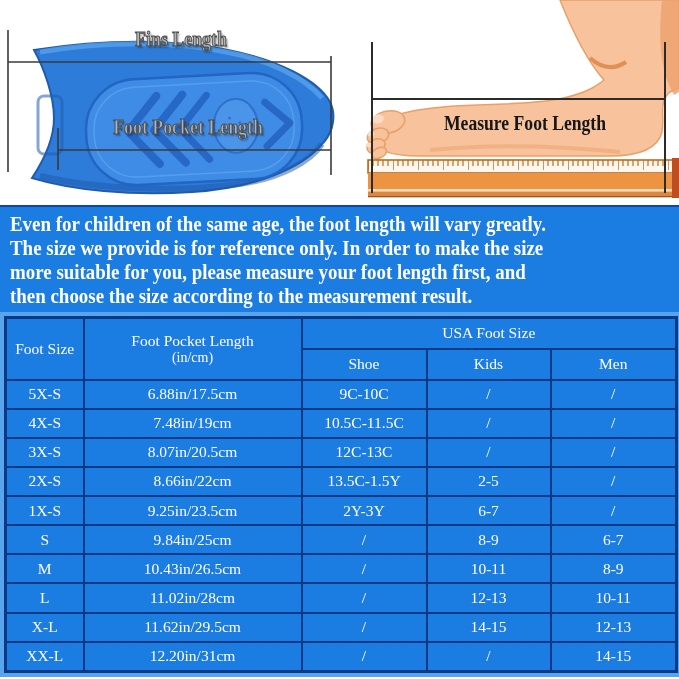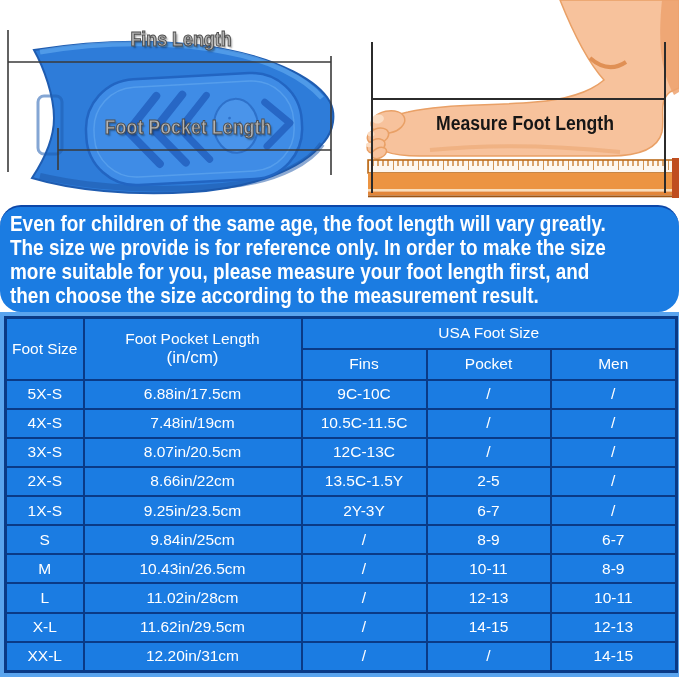--- a/index.html
+++ b/index.html
@@ -1,44 +1,44 @@
 <!DOCTYPE html>
 <html><head>
 <meta charset="utf-8">
 <style>
   html,body{margin:0;padding:0;background:#fff;}
   .page{position:relative;width:679px;height:679px;overflow:hidden;background:#fff;
-        font-family:Liberation Sans, sans-serif;}
+        font-family:Liberation Serif, serif;}
   
   .top-section{position:relative;width:679px;height:205px;background:#fff;}
   .top-section svg{position:absolute;top:0;}
   .svg-fin{left:0;}
   .svg-foot{left:340px;}
   .diagram-label{position:absolute;font-weight:bold;white-space:nowrap;
      color:#b3b3b3;-webkit-text-stroke:1px #4c4c4c;
      text-shadow:2px 2px 2px rgba(0,0,0,0.35);}
   .fin-label{left:181px;top:27px;font-size:21px;transform:translateX(-50%) scaleX(.85);}
   .pocket-label{left:188px;top:115px;font-size:21px;transform:translateX(-50%) scaleX(.85);}
   .measure-label{position:absolute;left:525px;top:112px;font-size:20px;font-weight:bold;
      color:#161616;white-space:nowrap;transform:translateX(-50%) scaleX(.88);}
   
   .notice{width:679px;height:107px;background:#1b7ce2;border-top:2px solid #0d47a8;
-     box-sizing:border-box;padding:5px 0 0 10px;overflow:hidden;border-radius:21px;}
+     box-sizing:border-box;padding:5px 0 0 10px;overflow:hidden;}
   .notice-line{color:#fff;font-weight:bold;font-size:22px;line-height:24px;
      white-space:nowrap;width:790px;transform:scaleX(.86);transform-origin:0 50%;}
   
   .table-wrap{width:679px;height:365px;background:#1b7ce2;box-sizing:border-box;
      padding:4px 4px 0 4px;}
   table.size-table{border-collapse:collapse;table-layout:fixed;width:671px;height:357px;
      background:#1b7ce2;box-shadow:0 0 0 4px #5aa4ee;}
   table.size-table th,table.size-table td{
      border:2px solid #0a3a86;color:#fff;text-align:center;vertical-align:middle;
      font-size:15.5px;font-weight:normal;padding:0;overflow:hidden;}
   table.size-table{border:3px solid #0a3a86;}
-  .hdr-sub{font-size:17px;}
+  .hdr-sub{font-size:14px;}
   tr.hrow{height:31px;}
   tr.brow{height:14px;}
 </style>
 </head>
 <body>
 
 <div class="page">
 
   <div class="top-section">
 
@@ -153,22 +153,22 @@
       <thead>
         <tr class="hrow">
           <th rowspan="2">Foot Size</th>
           <th rowspan="2">
             <div>Foot Pocket Length</div>
             <div class="hdr-sub">(in/cm)</div>
           </th>
           <th colspan="3">USA Foot Size</th>
         </tr>
         <tr class="hrow">
-          <th>Fins</th>
-          <th>Pocket</th>
+          <th>Shoe</th>
+          <th>Kids</th>
           <th>Men</th>
         </tr>
       </thead>
       <tbody>
   <tr class="brow">
     <td>5X-S</td>
     <td>6.88in/17.5cm</td>
     <td>9C-10C</td>
     <td>/</td>
     <td>/</td>

